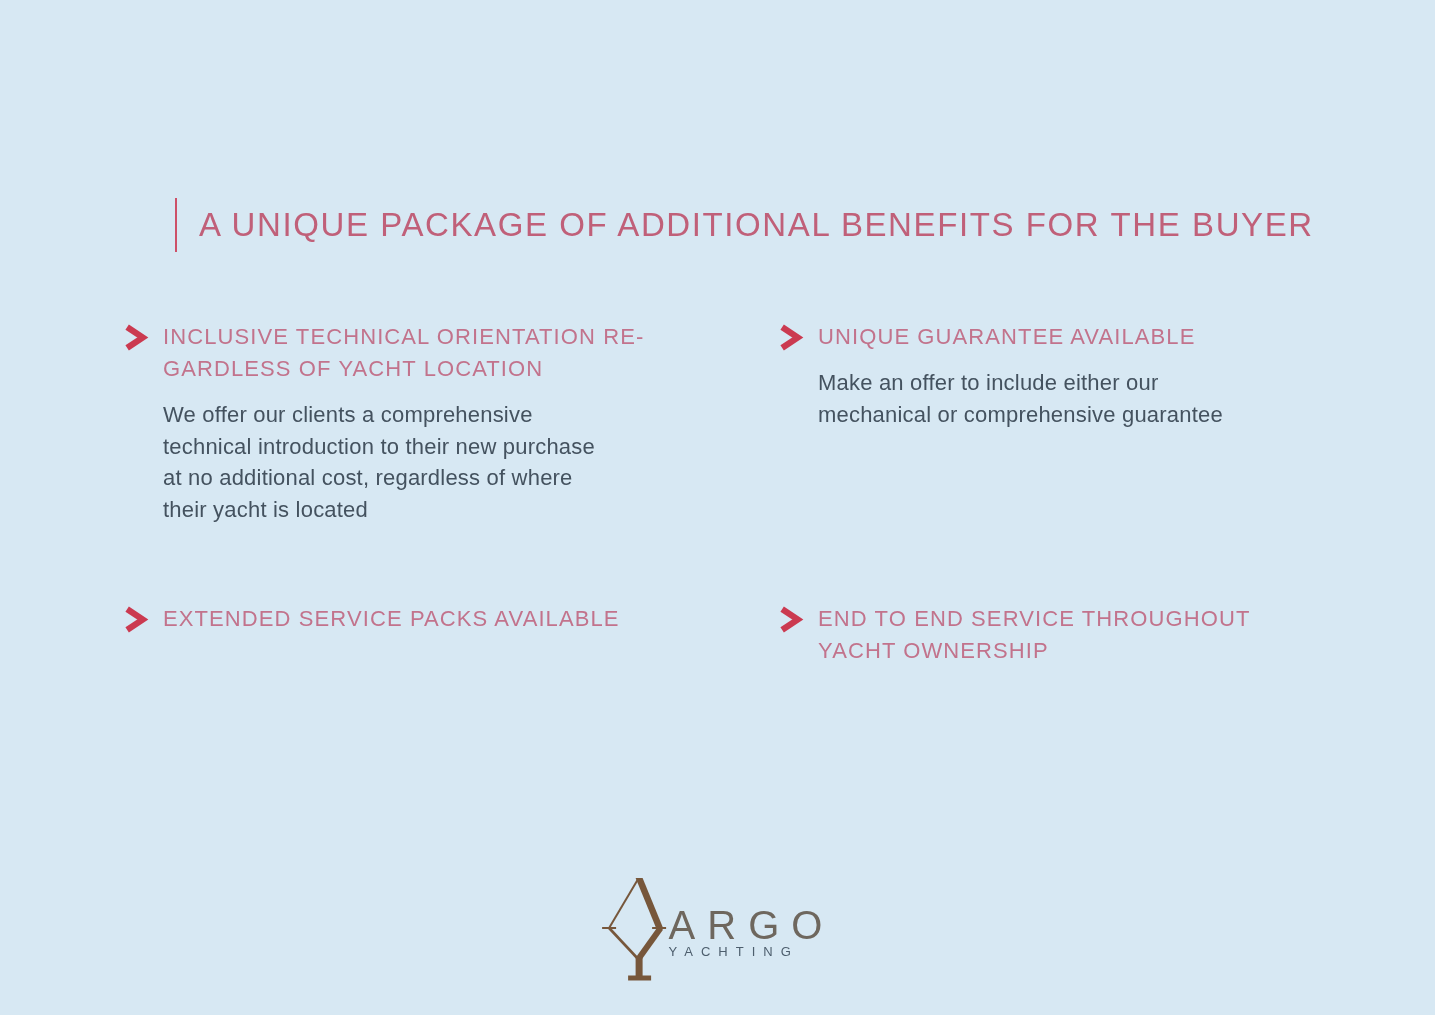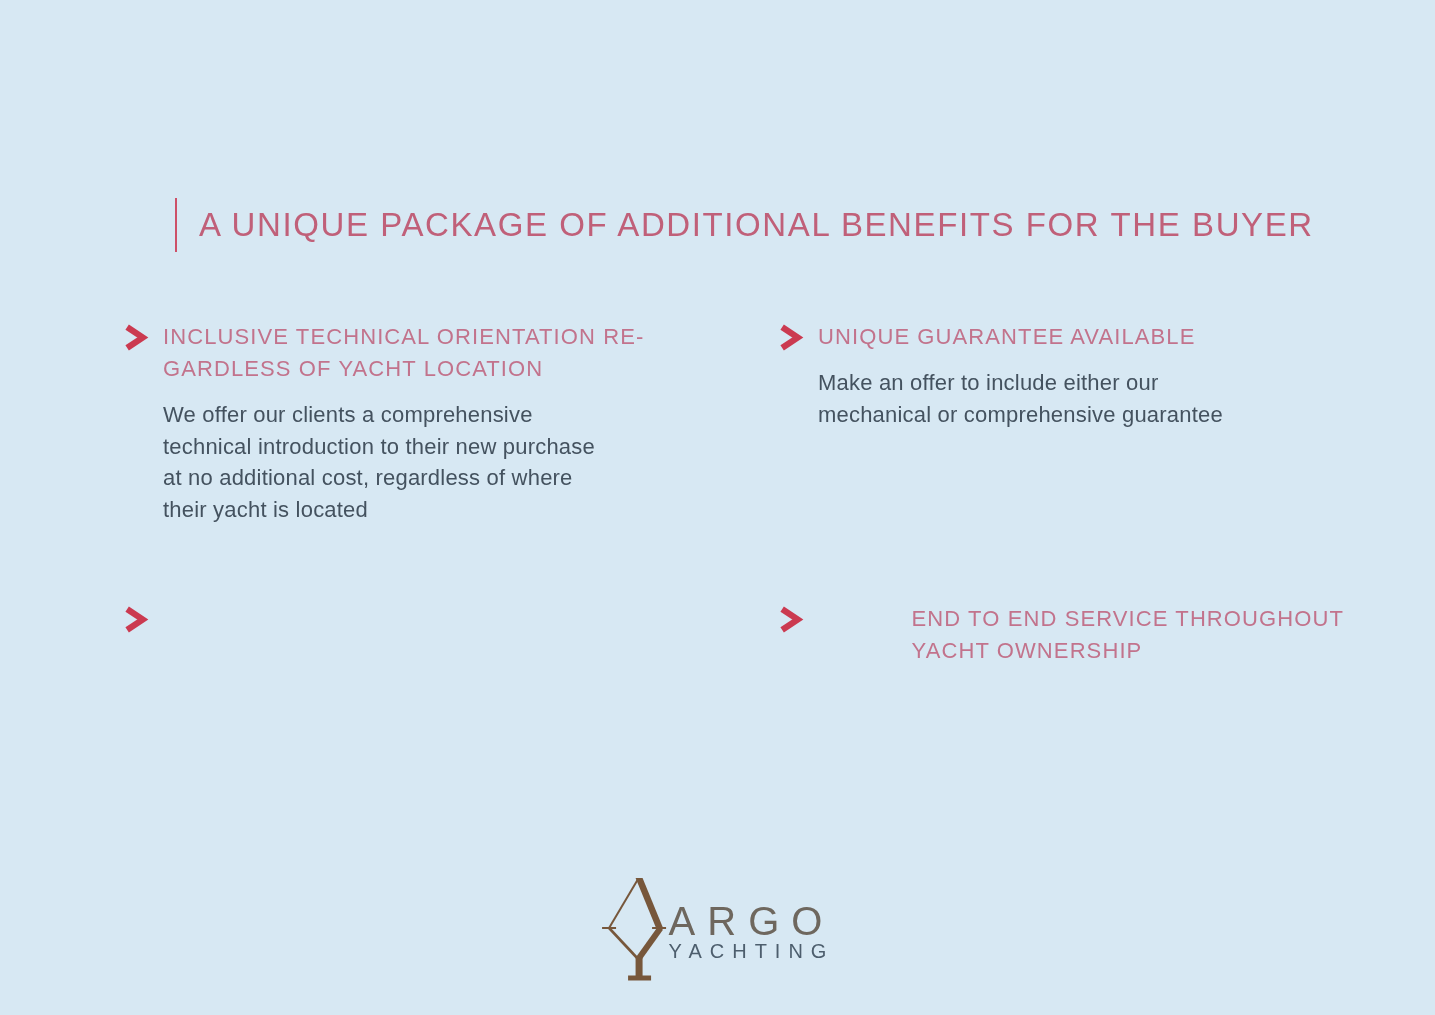--- a/index.html
+++ b/index.html
@@ -70,21 +70,21 @@
     color: #44525f;
     font-size: 22px;
     font-weight: 400;
     letter-spacing: 0.2px;
     line-height: 31.5px;
     white-space: pre-line;
   }
   #promise-1 { left: 124px; top: 321px; }
   #promise-2 { left: 779px; top: 321px; }
   #promise-3 { left: 124px; top: 603px; }
-  #promise-4 { left: 779px; top: 603px; justify-content: space-between; }
+  #promise-4 { left: 779px; top: 603px; }
 
   
   .logo {
     position: absolute;
     left: 50%;
     top: 876px;
     transform: translateX(-50%);
     display: flex;
     align-items: center;
   }
@@ -94,21 +94,21 @@
     color: #6e675e;
     font-size: 40px;
     font-weight: 400;
     letter-spacing: 12px;
     line-height: 1;
     white-space: nowrap;
   }
   .logo-tagline {
     margin-top: 0;
     color: #4d5e6d;
-    font-size: 20px;
+    font-size: 13px;
     font-weight: 500;
     letter-spacing: 8px;
     line-height: 1;
     white-space: nowrap;
   }
 </style>
 </head>
 <body>
 
 <div class="slide">
@@ -147,20 +147,21 @@
     </div>
   </div>
 
   <div class="promise" id="promise-3">
     <span class="chevron">
       <svg width="25" height="27" viewBox="0 0 24 26">
           <path d="M3 3 L18 13 L3 23" fill="none" stroke="#cb3a50" stroke-width="6"></path>
         </svg>
     </span>
     <div>
+      <h3 class="promise-title">EXTENDED SERVICE PACKS AVAILABLE</h3>
     </div>
   </div>
 
   <div class="promise" id="promise-4">
     <span class="chevron">
       <svg width="25" height="27" viewBox="0 0 24 26">
           <path d="M3 3 L18 13 L3 23" fill="none" stroke="#cb3a50" stroke-width="6"></path>
         </svg>
     </span>
     <div>

